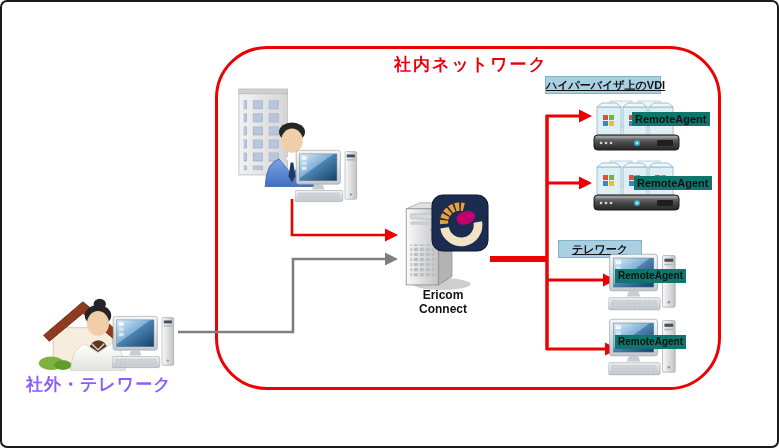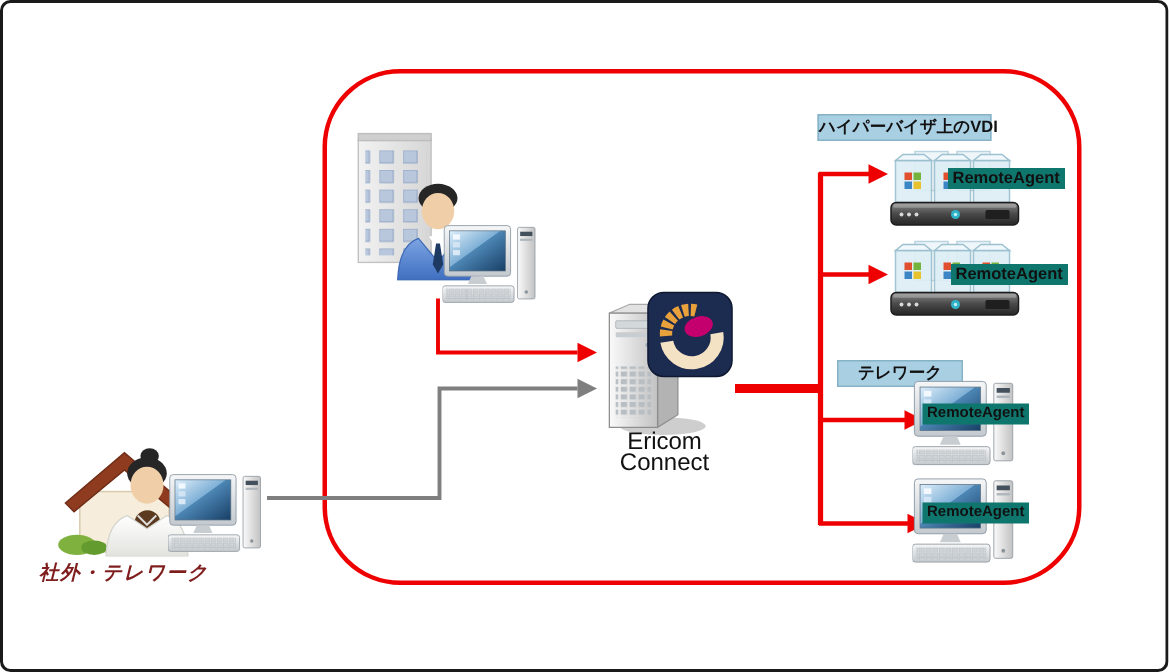--- a/index.html
+++ b/index.html
@@ -12,37 +12,37 @@
   .network-box{
     left:213px;top:44px;width:506px;height:344px;box-sizing:border-box;
     border:3px solid var(--boundary,#ee0000);border-radius:52px;background:transparent;
   }
   .diagram-title{
     left:392px;top:51px;width:130px;text-align:center;
     color:var(--title,#e8000d);font-size:17px;font-weight:bold;letter-spacing:2px;white-space:nowrap;
   }
   .hdr{
     background:var(--header-bg,#a9cfe3);border:1px solid #86b2c6;box-sizing:border-box;
-    font-size:11px;font-weight:bold;color:#111;text-align:center;line-height:16px;white-space:nowrap;
+    font-size:11px;font-weight:bold;color:#111;text-align:center;line-height:16px;white-space:nowrap;text-decoration:underline;
   }
   .hdr-vdi{left:543px;top:74px;width:116px;height:18px;}
   .hdr-phys{left:556px;top:238px;width:84px;height:18px;}
   .ra-label{
     background:#0f766e;color:#111;font-weight:bold;white-space:nowrap;
     padding:1px 3px;line-height:12px;
   }
   .ra-srv{font-size:11px;}
   .ra-term{font-size:10px;}
   .connect-label{
     left:398px;top:286px;width:86px;text-align:center;color:#111;
-    font-size:16px;font-weight:normal;line-height:14px;white-space:pre-line;
+    font-size:12px;font-weight:bold;line-height:14px;white-space:pre-line;
   }
   .external-label{
-    left:24px;top:371px;width:130px;color:#7f1d1d;
-    font-size:13px;font-weight:bold;letter-spacing:1px;white-space:nowrap;font-style:italic;
+    left:24px;top:371px;width:130px;color:#8b5cf6;
+    font-size:17px;font-weight:bold;letter-spacing:1px;white-space:nowrap;
   }
   svg.overlay{left:0;top:0;}
   .stroke-red{stroke:var(--arrow-red,#ee0000);}
   .fill-red{fill:var(--arrow-red,#ee0000);}
   .stroke-gray{stroke:var(--arrow-gray,#7f7f7f);}
   .fill-gray{fill:var(--arrow-gray,#7f7f7f);}
 </style>
 </head>
 <body>
 
@@ -219,20 +219,21 @@
     <g>
       <line x1="544" y1="278" x2="602" y2="278" class="stroke-red" stroke-width="3"></line>
       <polygon points="601,271.5 614,278 601,284.5" class="fill-red"></polygon>
     </g>
     <g>
       <line x1="544" y1="347" x2="604" y2="347" class="stroke-red" stroke-width="3"></line>
       <polygon points="603,340.5 616,347 603,353.5" class="fill-red"></polygon>
     </g>
   </svg>
 
+  <div class="abs diagram-title">社内ネットワーク</div>
 
   <svg class="abs" style="left:231px;top:83px" width="132" height="120" viewBox="0 0 132 120">
     <use href="#building" x="4" y="2" width="56" height="90"></use>
     <use href="#person-suit" x="20" y="32" width="78" height="70"></use>
     <use href="#pc" x="62" y="64" width="64" height="54"></use>
   </svg>
 
   <svg class="abs" style="left:26px;top:287px" width="150" height="84" viewBox="0 0 150 84">
     <use href="#house" x="6" y="6" width="96" height="75"></use>
     <use href="#person-home" x="30" y="8" width="80" height="74"></use>

